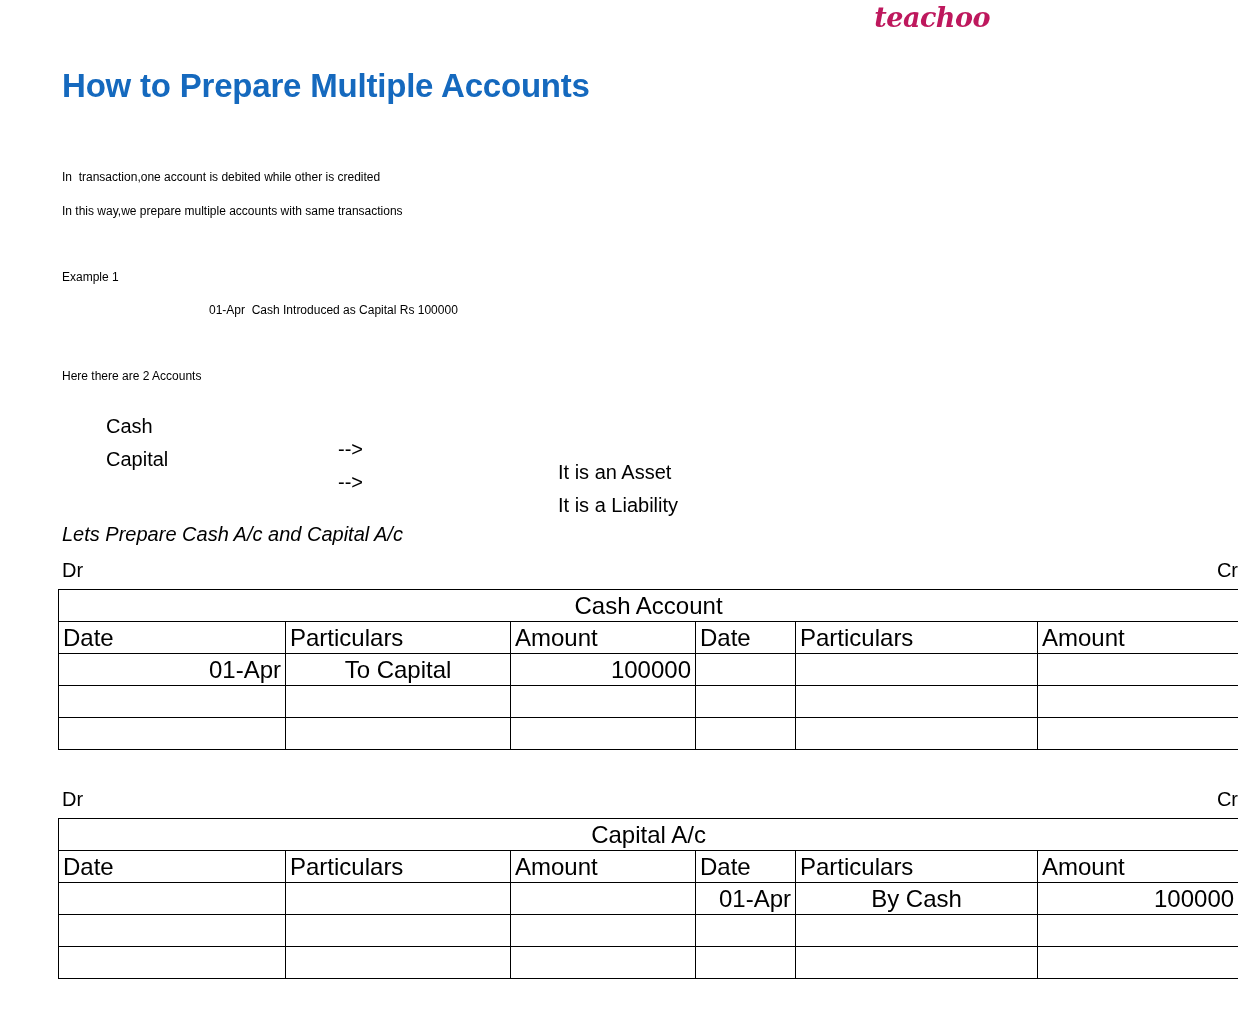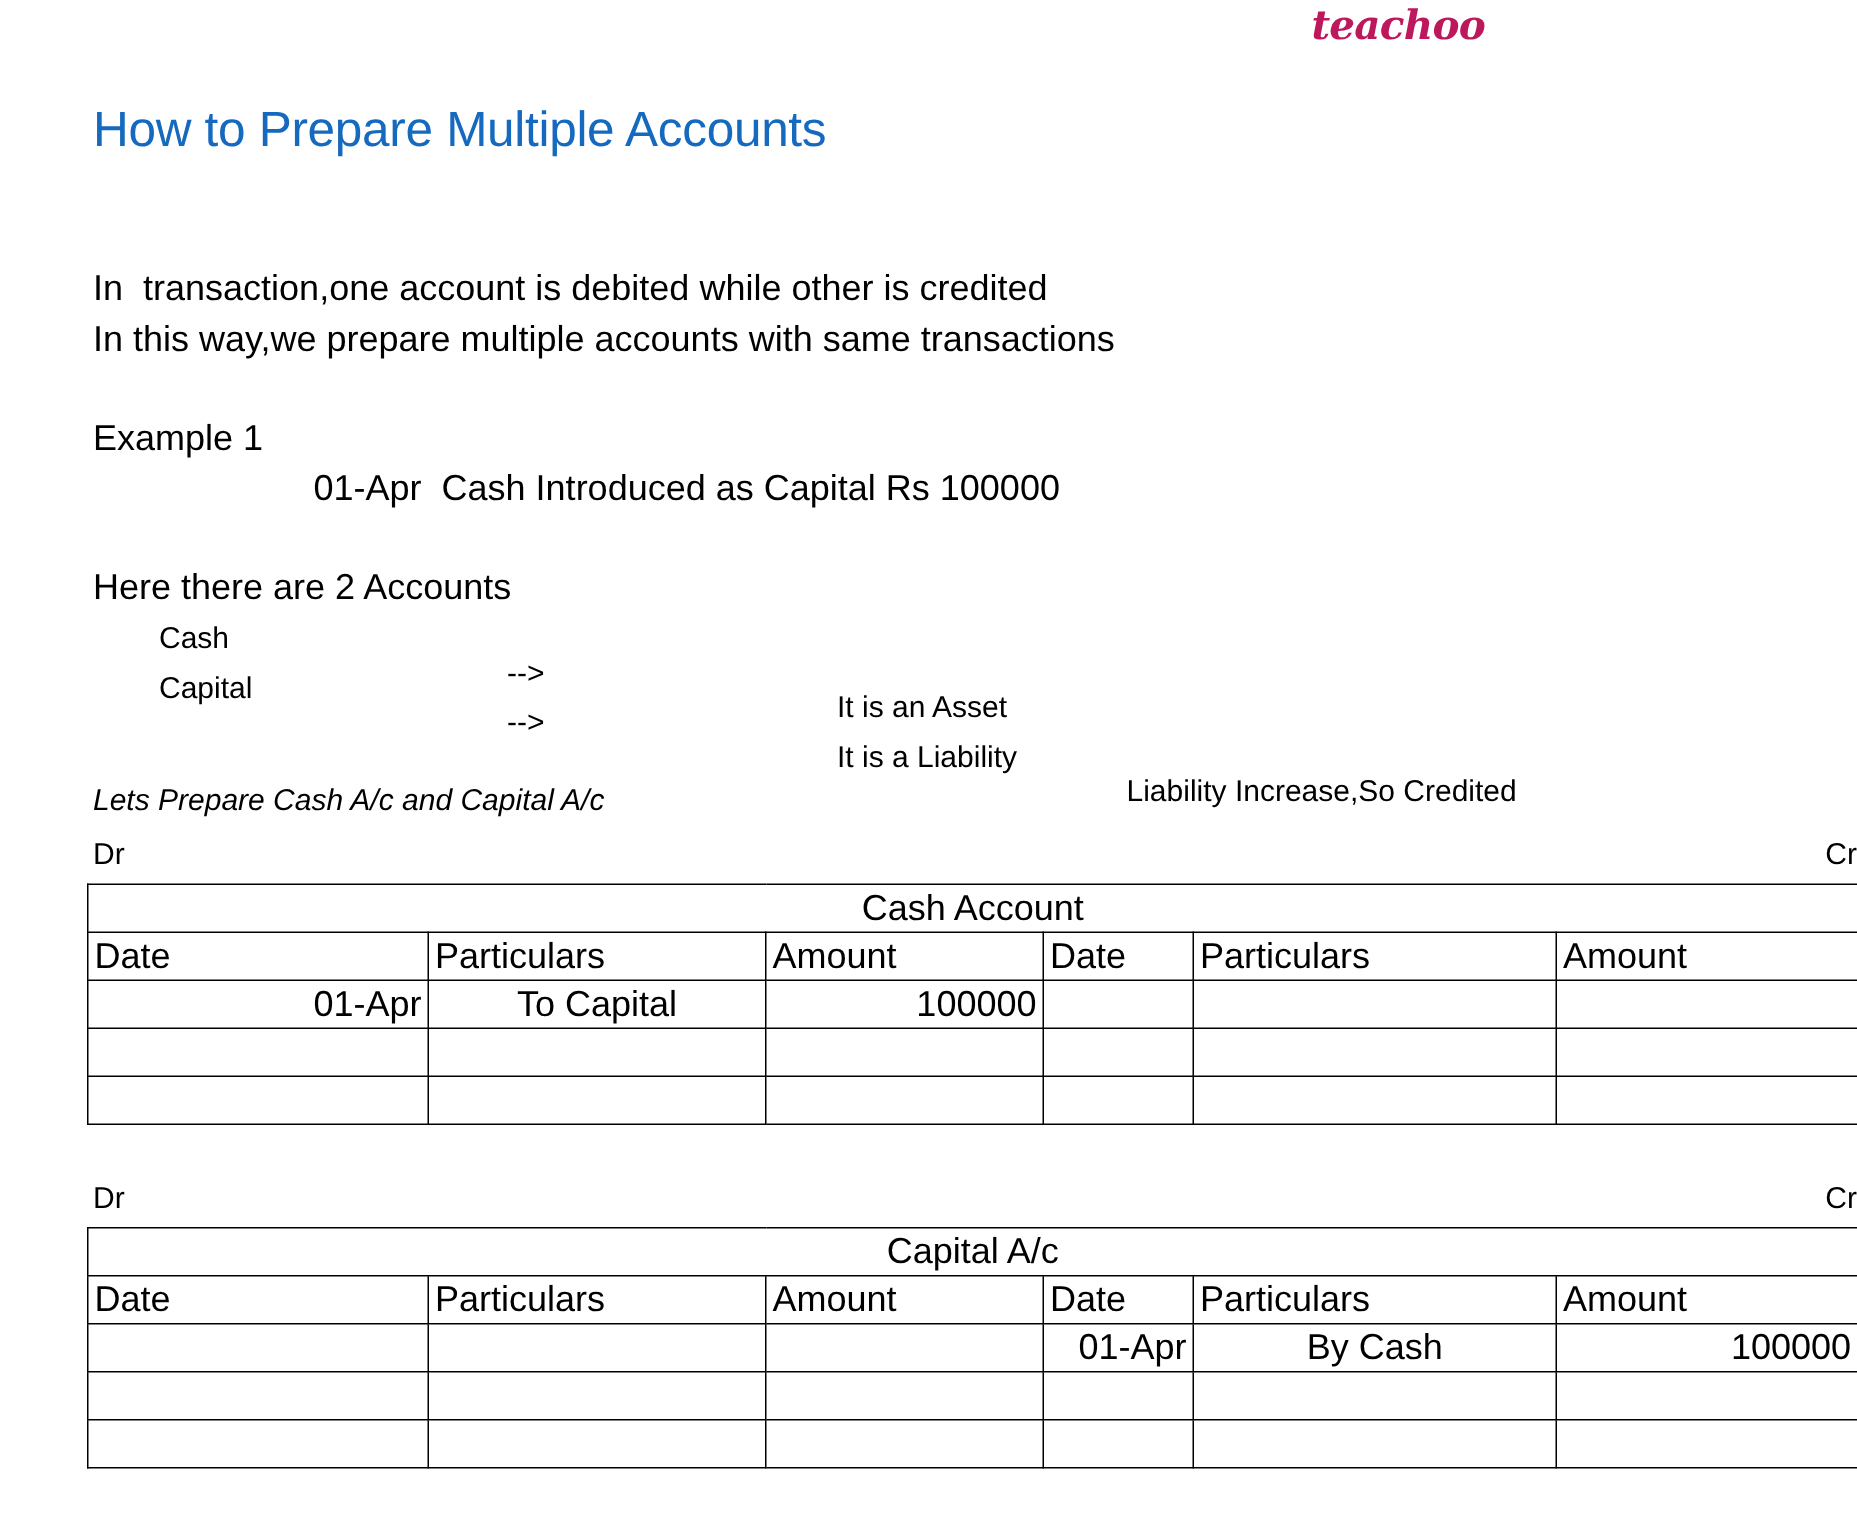--- a/index.html
+++ b/index.html
@@ -34,34 +34,33 @@
     color: #be185d;
     white-space: nowrap;
   }
 
   
   .title {
     position: absolute;
     left: 62px;
     top: 45px;
     font-size: 33px;
-    font-weight: normal;
+    font-weight: bold;
     color: #1569be;
     letter-spacing: -0.2px;
     white-space: nowrap;
   }
 
   
   .para {
     position: absolute;
     left: 62px;
-    font-size: 24px;
+    font-size: 12px;
     line-height: 34px;
     white-space: pre;
-    margin-top: 16px;
   }
   .p-intro1 { top: 160px; }
   .p-intro2 { top: 194px; }
   .p-example { top: 260px; }
   .p-exline  { top: 293px; left: 209px; }
   .p-accts   { top: 359px; }
 
   
   .exp-row {
     position: absolute;
@@ -156,21 +155,20 @@
   <div class="exp-row r1">
     <span class="exp-c1">Cash</span>
     <span class="exp-c2">--&gt;</span>
     <span class="exp-c3">It is an Asset</span>
   </div>
 
   <div class="exp-row r2">
     <span class="exp-c1">Capital</span>
     <span class="exp-c2">--&gt;</span>
     <span class="exp-c3">It is a Liability</span>
-    <span class="exp-c4">Liability Increase,So Credited</span>
   </div>
 
   <div class="p-lets">Lets Prepare Cash A/c and Capital A/c</div>
 
   <div class="drcr drcr-1">
     <span class="dr">Dr</span>
     <span class="cr">Cr</span>
   </div>
 
   <table class="ledger t1">

